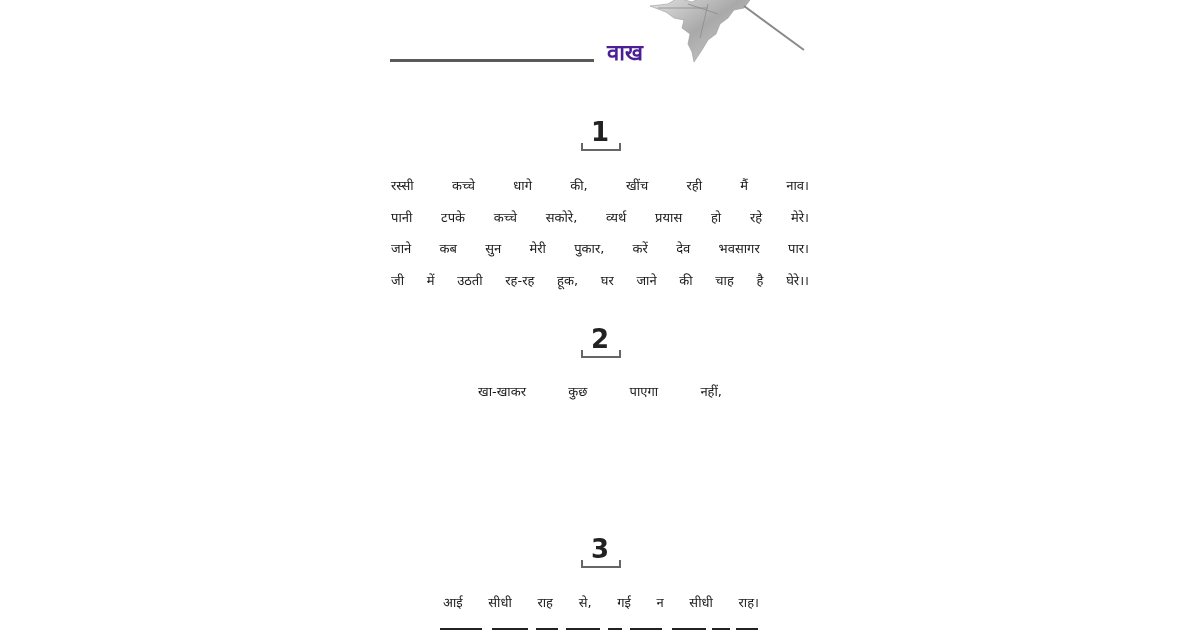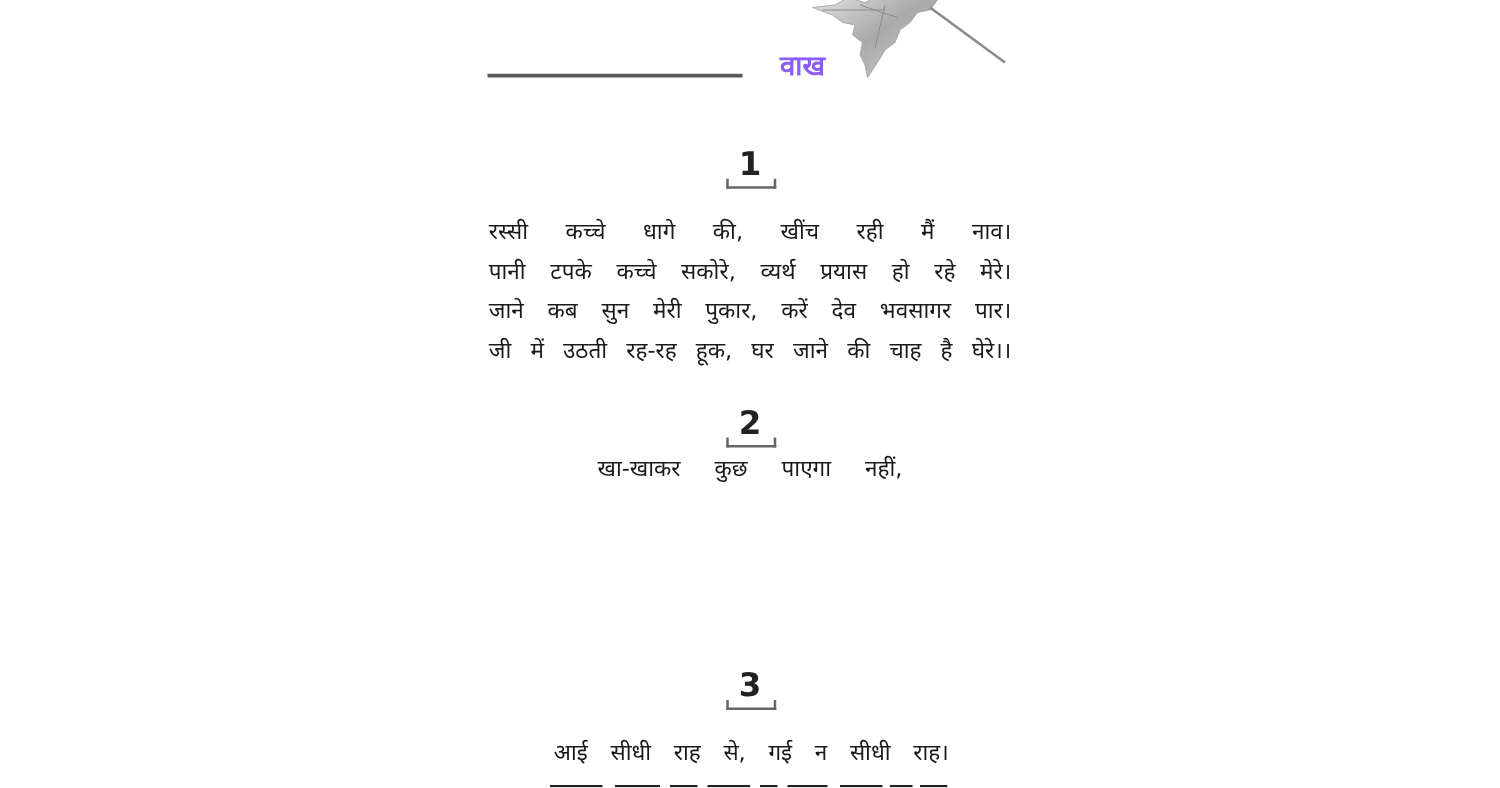--- a/index.html
+++ b/index.html
@@ -1,26 +1,26 @@
 <!DOCTYPE html>
 <html><head>
 <meta charset="utf-8">
 <style>
   html, body { margin:0; padding:0; }
   body { width:1200px; height:630px; background:#ffffff; position:relative; overflow:hidden;
          font-family:"DejaVu Sans", "Liberation Sans", sans-serif; color:#1a1a1a; }
   .title-rule { position:absolute; left:390px; top:59px; width:204px; height:3px; background:#5a5a5a; }
-  .title { position:absolute; left:624px; top:36px; font-size:22px; font-weight:bold; color:#8b5cf6; }
+  .title { position:absolute; left:607px; top:36px; font-size:22px; font-weight:bold; color:#4c1d95; }
   .leaf { position:absolute; left:648px; top:-6px; width:160px; height:74px; }
   .num { position:absolute; width:40px; text-align:center; font-size:26px; font-weight:bold; color:#222; }
   .num-bracket { position:absolute; width:40px; height:8px; border:2px solid #666; border-top:none; box-sizing:border-box; }
-  .stanza { position:absolute; font-size:18px; line-height:31.5px; white-space:nowrap; }
+  .stanza { position:absolute; font-size:13px; line-height:31.5px; white-space:nowrap; }
   .stanza .line { display:block; text-align:justify; text-align-last:justify; }
   .s1 { left:391px; top:170px; width:418px; }
-  .s2 { left:478px; top:360px; width:244px; }
+  .s2 { left:478px; top:376px; width:244px; }
   .s3 { left:443px; top:587px; width:316px; }
   .cutline { position:absolute; left:440px; top:626px; width:318px; height:4px; overflow:hidden; }
   .cutline span { position:absolute; top:2px; height:2px; background:#222; }
 </style>
 </head>
 <body>
 
 <div class="title-rule"></div>
 <div class="title">वाख</div>
 

